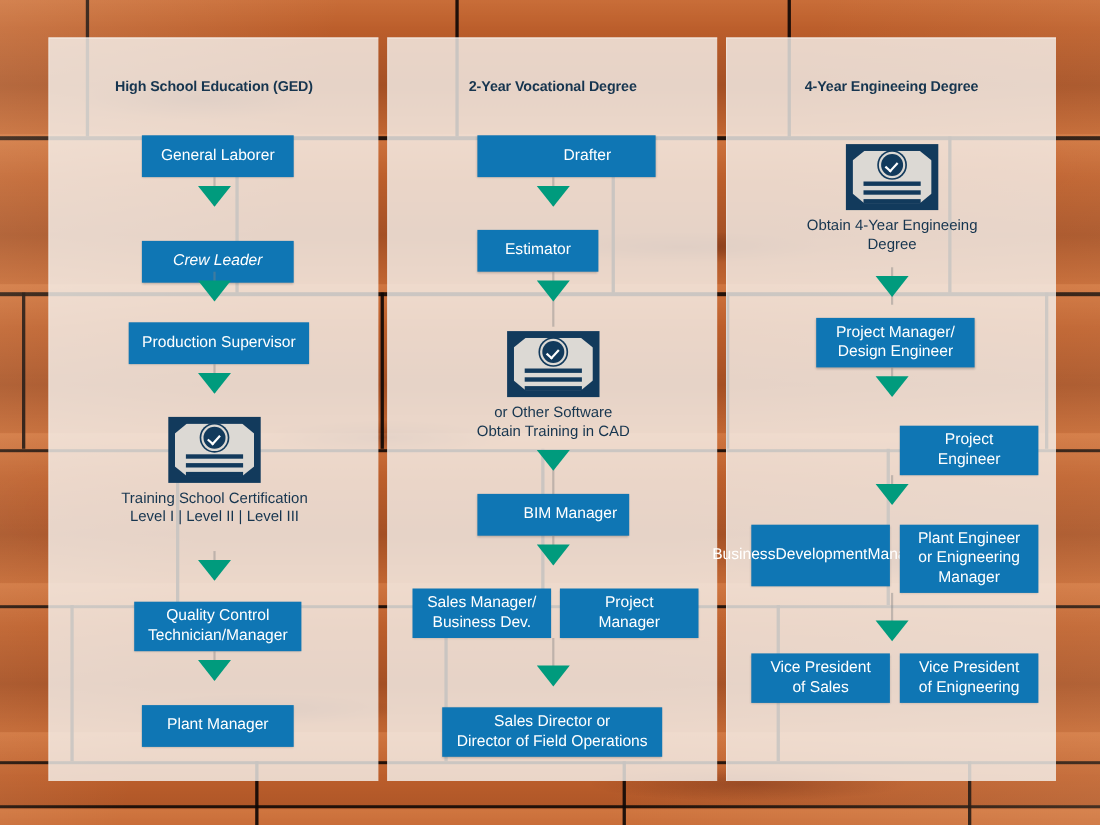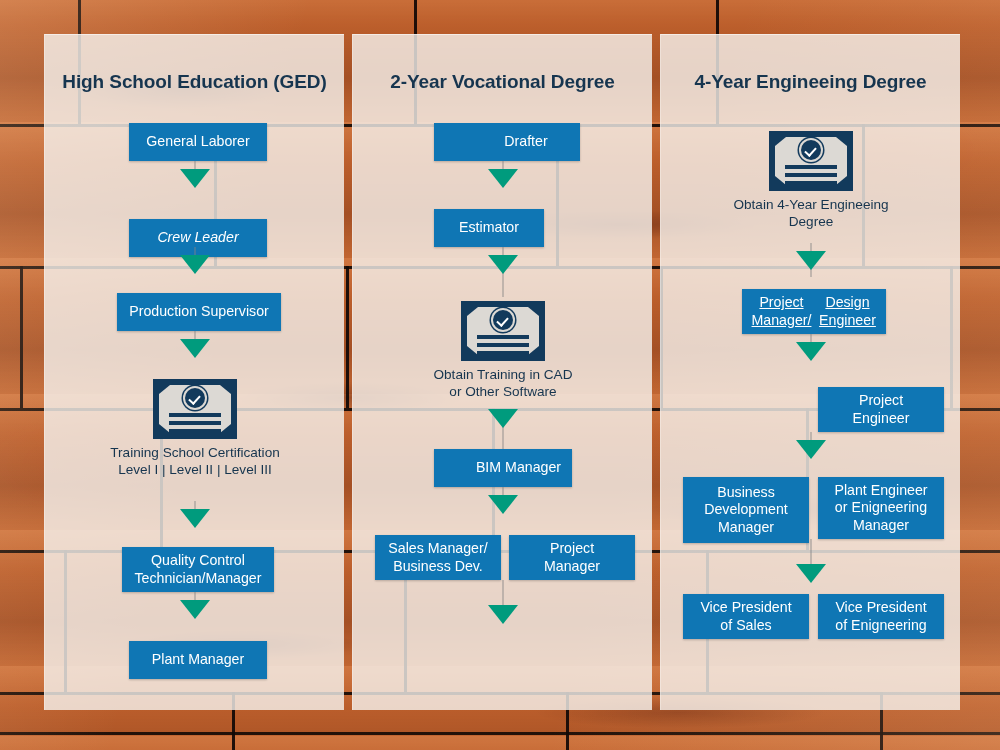--- a/index.html
+++ b/index.html
@@ -95,21 +95,21 @@
   #panel-1 { left: 44px;  width: 300px; }
   #panel-2 { left: 352px; width: 300px; }
   #panel-3 { left: 660px; width: 300px; }
 
   .col-title {
     position: absolute;
     top: 36px;
     left: 0;
     width: 100%;
     text-align: center;
-    font-size: 19px;
+    font-size: 13px;
     font-weight: bold;
     color: #16354f;
     letter-spacing: -0.1px;
   }
 
   
   .node {
     position: absolute;
     background: #0f76b4;
     color: #ffffff;
@@ -279,21 +279,21 @@
 
     <div class="node" style="left:84px; top:606px; width:138px; height:38px;">
       <span>Plant Manager</span>
     </div>
   </div>
 
   <div class="panel" id="panel-2">
 
     <div class="col-title">2-Year Vocational Degree</div>
 
-    <div class="node" style="left:81px; top:88px; width:146px; height:38px;padding-left:44px;">
+    <div class="node" style="left:81px; top:88px; width:162px; height:38px;padding-left:44px;">
       <span>Drafter</span>
     </div>
 
     <div class="connector" style="left:149px; top:126px; height:26px;"></div>
     <div class="arrow" style="left:135px; top:134px;"></div>
 
     <div class="node" style="left:81px; top:174px; width:110px; height:38px;">
       <span>Estimator</span>
     </div>
 
@@ -301,22 +301,22 @@
     <div class="arrow" style="left:135px; top:220px;"></div>
 
     <div class="cert-icon" style="left:108px; top:266px;">
       <div class="inner"></div>
       <div class="seal"></div>
       <div class="line l1"></div>
       <div class="line l2"></div>
       <div class="line l3"></div>
     </div>
     <div class="cert-caption" style="left:6px; top:332px; width:288px;">
+      <div>or Other Software</div>
       <div>Obtain Training in CAD</div>
-      <div>or Other Software</div>
     </div>
 
     <div class="connector" style="left:149px; top:378px; height:40px;"></div>
     <div class="arrow" style="left:135px; top:374px;"></div>
 
     <div class="node" style="left:81px; top:414px; width:138px; height:38px;padding-left:37px;">
       <span>BIM Manager</span>
     </div>
 
     <div class="connector" style="left:149px; top:452px; height:26px;"></div>
@@ -328,20 +328,24 @@
     </div>
 
     <div class="node" style="left:156px; top:500px; width:126px; height:45px; flex-direction:column;">
       <span>Project</span>
       <span>Manager</span>
     </div>
 
     <div class="connector" style="left:149px; top:545px; height:26px;"></div>
     <div class="arrow" style="left:135px; top:570px;"></div>
 
+    <div class="node" style="left:49px; top:608px; width:200px; height:45px; flex-direction:column;">
+      <span>Sales Director or</span>
+      <span>Director of Field Operations</span>
+    </div>
   </div>
 
   <div class="panel" id="panel-3">
 
     <div class="col-title">4-Year Engineeing Degree</div>
 
     <div class="cert-icon" style="left:108px; top:96px;">
       <div class="inner"></div>
       <div class="seal"></div>
       <div class="line l1"></div>
@@ -349,38 +353,38 @@
       <div class="line l3"></div>
     </div>
     <div class="cert-caption" style="left:6px; top:162px; width:288px;">
       <div>Obtain 4-Year Engineeing</div>
       <div>Degree</div>
     </div>
 
     <div class="connector" style="left:149px; top:208px; height:34px;"></div>
     <div class="arrow" style="left:135px; top:216px;"></div>
 
-    <div class="node" style="left:81px; top:254px; width:144px; height:45px; flex-direction:row;text-decoration:underline;">
+    <div class="node" style="left:81px; top:254px; width:144px; height:45px; flex-direction:column;">
       <span>Project Manager/</span>
       <span>Design Engineer</span>
     </div>
 
     <div class="connector" style="left:149px; top:299px; height:26px;"></div>
     <div class="arrow" style="left:135px; top:307px;"></div>
 
 
     <div class="node" style="left:157px; top:352px; width:126px; height:45px; flex-direction:column;">
       <span>Project</span>
       <span>Engineer</span>
     </div>
 
     <div class="connector" style="left:149px; top:397px; height:26px;"></div>
     <div class="arrow" style="left:135px; top:405px;"></div>
 
-    <div class="node" style="left:22px; top:442px; width:126px; height:66px; flex-direction:column;">
+    <div class="node" style="left:22px; top:442px; width:126px; height:56px; flex-direction:row;">
       <span>Business</span>
       <span>Development</span>
       <span>Manager</span>
     </div>
 
     <div class="node" style="left:157px; top:442px; width:126px; height:62px; flex-direction:column;">
       <span>Plant Engineer</span>
       <span>or Enigneering</span>
       <span>Manager</span>
     </div>

